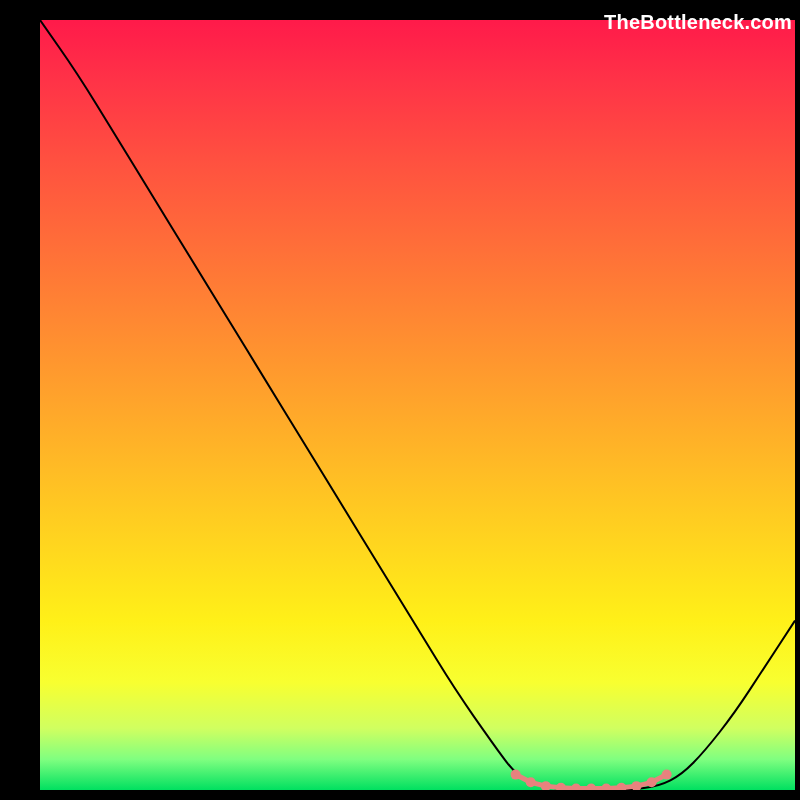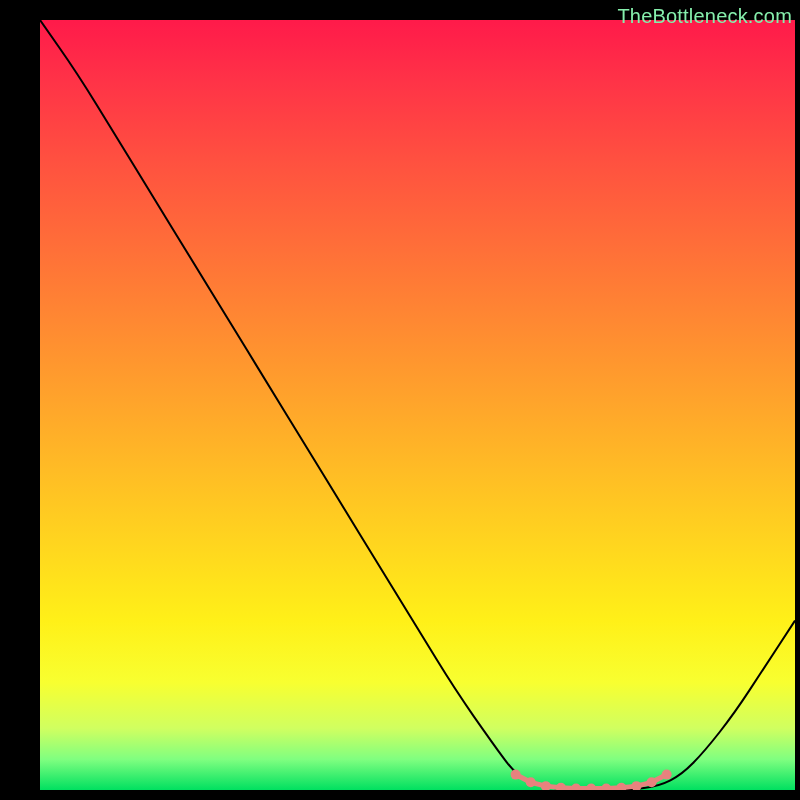--- a/index.html
+++ b/index.html
@@ -36,25 +36,25 @@
       #80ff80 96%,
       #00e060 100%
     );
   }
   .curve-svg {
     position: absolute;
     left: 0; top: 0; width: 100%; height: 100%;
   }
   .watermark {
     position: absolute;
-    top: 0;
+    top: 6px;
     right: 3px;
-    color: #86efac;
+    color: #ffffff;
     font-size: 20px;
-    font-weight: 400;
+    font-weight: 700;
     letter-spacing: 0.2px;
     z-index: 10;
   }
 </style>
 </head>
 <body>
 
 <div class="outer">
   <div class="watermark">TheBottleneck.com</div>
   <div class="plot-area">

